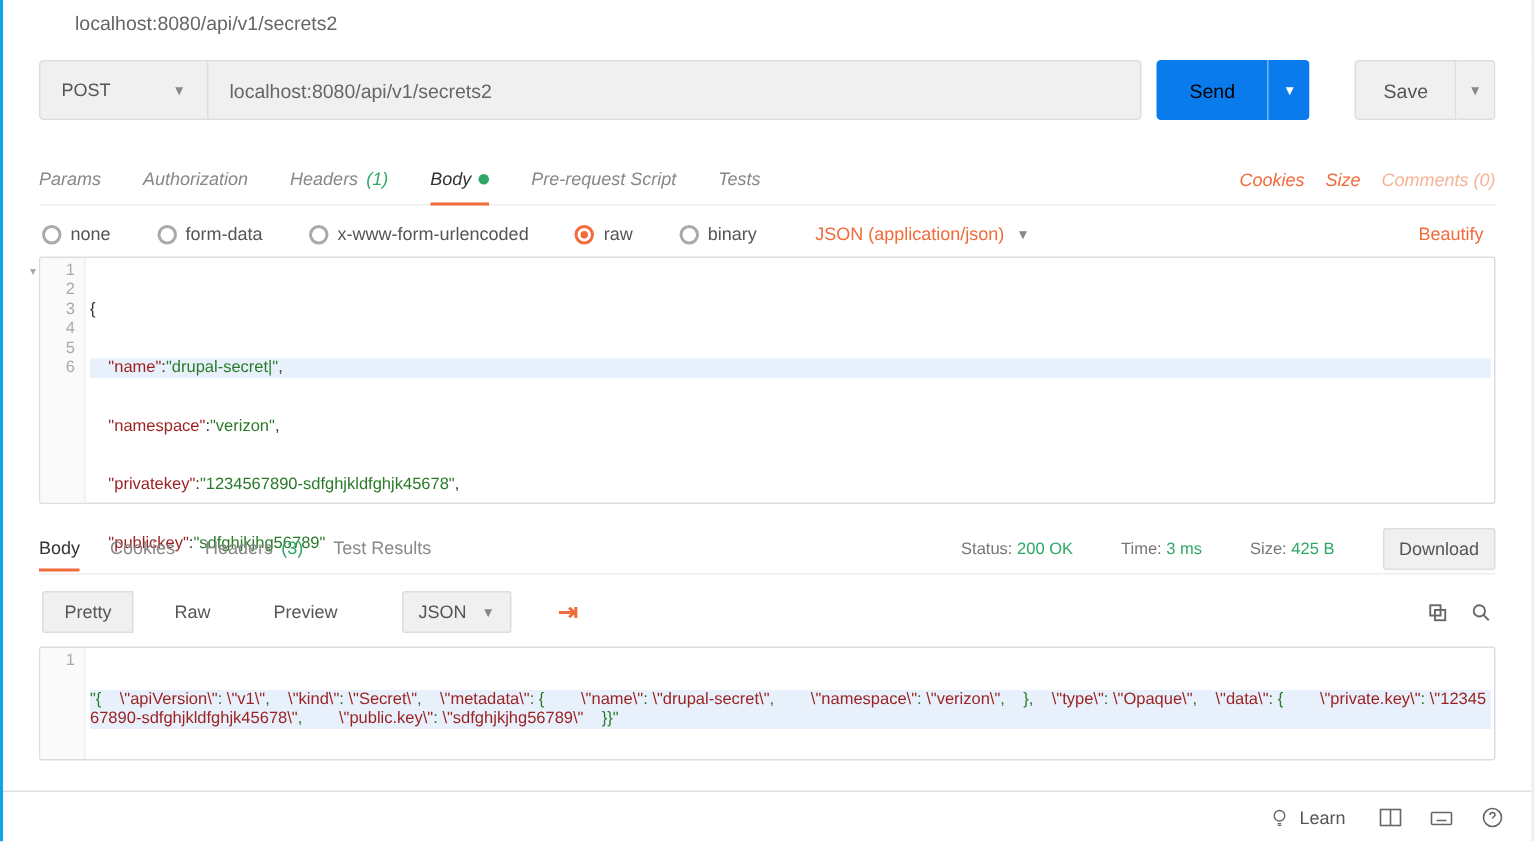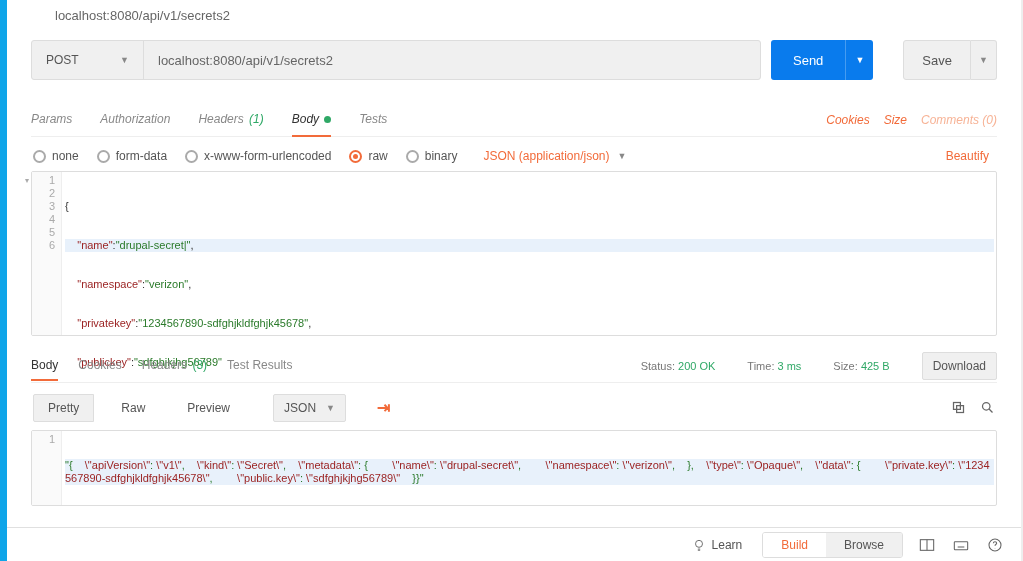--- a/index.html
+++ b/index.html
@@ -1,43 +1,43 @@
 <!DOCTYPE html>
 <html><head>
 <meta charset="utf-8">
 <style>
 * { margin: 0; padding: 0; box-sizing: border-box; font-family: -apple-system, BlinkMacSystemFont, "Segoe UI", Helvetica, Arial, sans-serif; }
 body { background: #fff; font-size: 12px; color: #555; }
-.app { width: 1023px; height: 561px; display: flex; flex-direction: column; border-left: 7px solid #0ea5e9; border-right: 2px solid #eee; }
+.app { width: 1023px; height: 561px; display: flex; flex-direction: column; border-left: 2px solid #0ea5e9; border-right: 2px solid #eee; }
 .url-bar { padding: 8px 24px 14px 48px; font-size: 13px; color: #666; border-bottom: 1px solid #fff; }
 .main { flex: 1; padding: 0 24px; display: flex; flex-direction: column; overflow: hidden; }
 .request-row { display: flex; gap: 10px; margin-top: 2px; margin-bottom: 24px; }
 .method-url { flex: 1; display: flex; background: #f0f0f0; border: 1px solid #ddd; border-radius: 3px; height: 40px; }
 .method-select { width: 112px; display: flex; align-items: center; justify-content: space-between; padding: 0 14px; font-size: 12px; color: #555; border-right: 1px solid #ddd; cursor: pointer; }
 .method-select .caret { color: #888; font-size: 9px; }
 .url-input { flex: 1; border: none; background: transparent; padding: 0 14px; font-size: 13px; color: #666; outline: none; }
 .send-split { display: flex; }
-.send-btn { background: #097bed; color: #ffffff; border: none; height: 40px; padding: 0 22px; font-size: 13px; border-radius: 3px 0 0 3px; cursor: pointer; }
+.send-btn { background: #097bed; color: #000000; border: none; height: 40px; padding: 0 22px; font-size: 13px; border-radius: 3px 0 0 3px; cursor: pointer; }
 .send-caret { background: #097bed; color: #fff; height: 40px; width: 28px; display: flex; align-items: center; justify-content: center; border-left: 1px solid rgba(255,255,255,0.25); border-radius: 0 3px 3px 0; cursor: pointer; font-size: 9px; }
 .save-split { display: flex; padding-left: 20px; }
 .save-btn { background: #f0f0f0; border: 1px solid #ddd; height: 40px; padding: 0 18px; font-size: 13px; color: #555; border-radius: 3px 0 0 3px; cursor: pointer; }
 .save-caret { background: #f0f0f0; border: 1px solid #ddd; border-left: none; height: 40px; width: 26px; display: flex; align-items: center; justify-content: center; font-size: 9px; color: #888; border-radius: 0 3px 3px 0; cursor: pointer; }
 .tabs-row { display: flex; align-items: center; justify-content: space-between; border-bottom: 1px solid #eee; font-style: italic; }
 .tabs { display: flex; gap: 28px; }
 .tab { padding: 8px 0 10px; font-size: 12px; color: #888; cursor: pointer; position: relative; }
 .tab.active { color: #333; }
 .tab.active::after { content:""; position:absolute; bottom:-1px; left:0; right:0; height:2px; background:#f26b3a; }
 .tab .dot { display:inline-block; width:7px; height:7px; border-radius:50%; background:#2fa866; margin-left:5px; vertical-align:middle; }
 .tab .count { color:#2fa866; margin-left:2px; }
 .right-links { display:flex; gap:14px; font-size:12px; }
 .right-links span { cursor:pointer; }
 .link-orange { color:#f26b3a; }
 .link-faded { color:#f7b396; }
 .body-controls { display:flex; align-items:center; justify-content:space-between; padding:12px 2px 8px; }
-.radios { display:flex; align-items:center; gap:18px; }
+.radios { display:flex; align-items:center; gap:31px; }
 .radio { display:flex; align-items:center; gap:6px; color:#555; cursor:pointer; }
 .radio .circle { width:13px; height:13px; border:2px solid #aaa; border-radius:50%; position:relative; }
 .radio.selected .circle { border-color:#f26b3a; }
 .radio.selected .circle::after { content:""; position:absolute; inset:2px; background:#f26b3a; border-radius:50%; }
 .content-type { color:#f26b3a; margin-left:8px; cursor:pointer; display:flex; align-items:center; gap:8px; }
 .content-type .caret { color:#888; font-size:9px; }
 .beautify { color:#f26b3a; cursor:pointer; margin-right:6px; }
 .editor { border:1px solid #ddd; border-radius:2px; height:165px; display:flex; font-family: Menlo, Consolas, monospace; font-size:11px; }
 .gutter { width:30px; background:#fafafa; border-right:1px solid #eee; text-align:right; padding:2px 6px 0 0; color:#aaa; line-height:13px; }
 .gutter div { position:relative; }
@@ -107,20 +107,21 @@
         <div class="save-caret">▼</div>
       </div>
     </div>
 
     <div class="tabs-row">
       <div class="tabs">
         <div class="tab">Params</div>
         <div class="tab">Authorization</div>
         <div class="tab"><span>Headers</span> <span class="count">(1)</span></div>
         <div class="tab active"><span>Body</span><span class="dot"></span></div>
+        <div class="tab">Pre-request Script</div>
         <div class="tab">Tests</div>
       </div>
       <div class="right-links">
         <span class="link-orange">Cookies</span>
         <span class="link-orange">Size</span>
         <span class="link-faded">Comments (0)</span>
       </div>
     </div>
 
     <div class="body-controls">
@@ -227,24 +228,20 @@
   <div class="footer">
     <div class="learn-seg">
       <span>
           <svg width="14" height="14" viewBox="0 0 24 24" fill="none" stroke="#666" stroke-width="1.6">
             <circle cx="12" cy="10" r="6"></circle>
             <line x1="10" y1="19" x2="14" y2="19"></line>
             <line x1="10" y1="21" x2="14" y2="21"></line>
           </svg>
         </span>
       <span>Learn</span>
-    </div>
-    <div class="footer-toggle">
-      <button class="active">Build</button>
-      <button class="browse">Browse</button>
     </div>
     <span class="footer-icon">
         <svg width="16" height="14" viewBox="0 0 24 20" fill="none" stroke="#666" stroke-width="1.6">
           <rect x="2" y="2" width="20" height="16"></rect>
           <line x1="12" y1="2" x2="12" y2="18"></line>
         </svg>
       </span>
     <span class="footer-icon">
         <svg width="16" height="14" viewBox="0 0 24 20" fill="none" stroke="#666" stroke-width="1.6">
           <rect x="2" y="5" width="20" height="12" rx="1"></rect>

